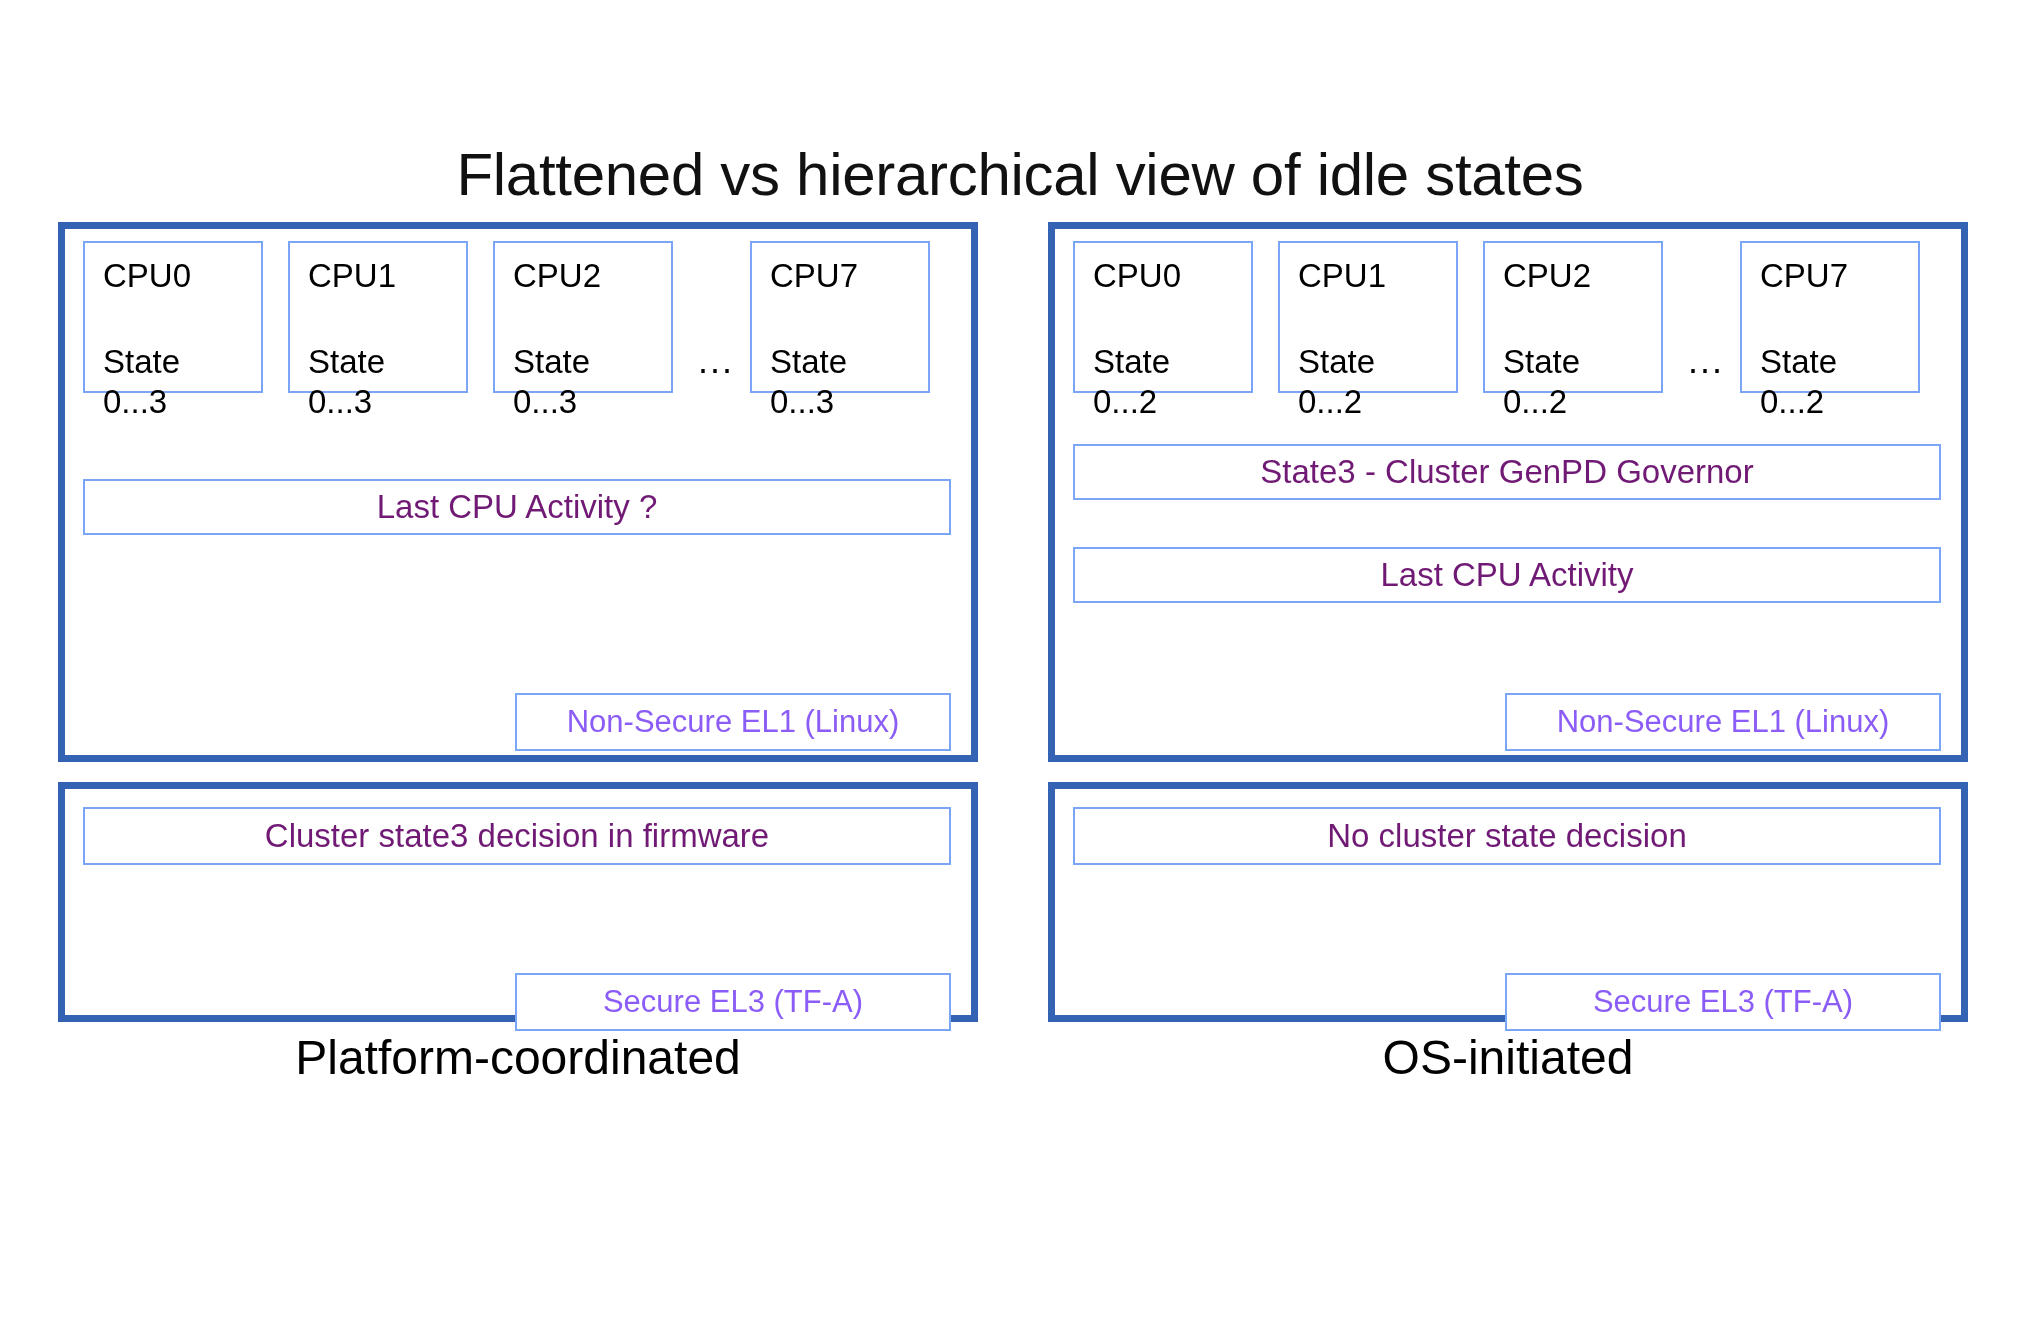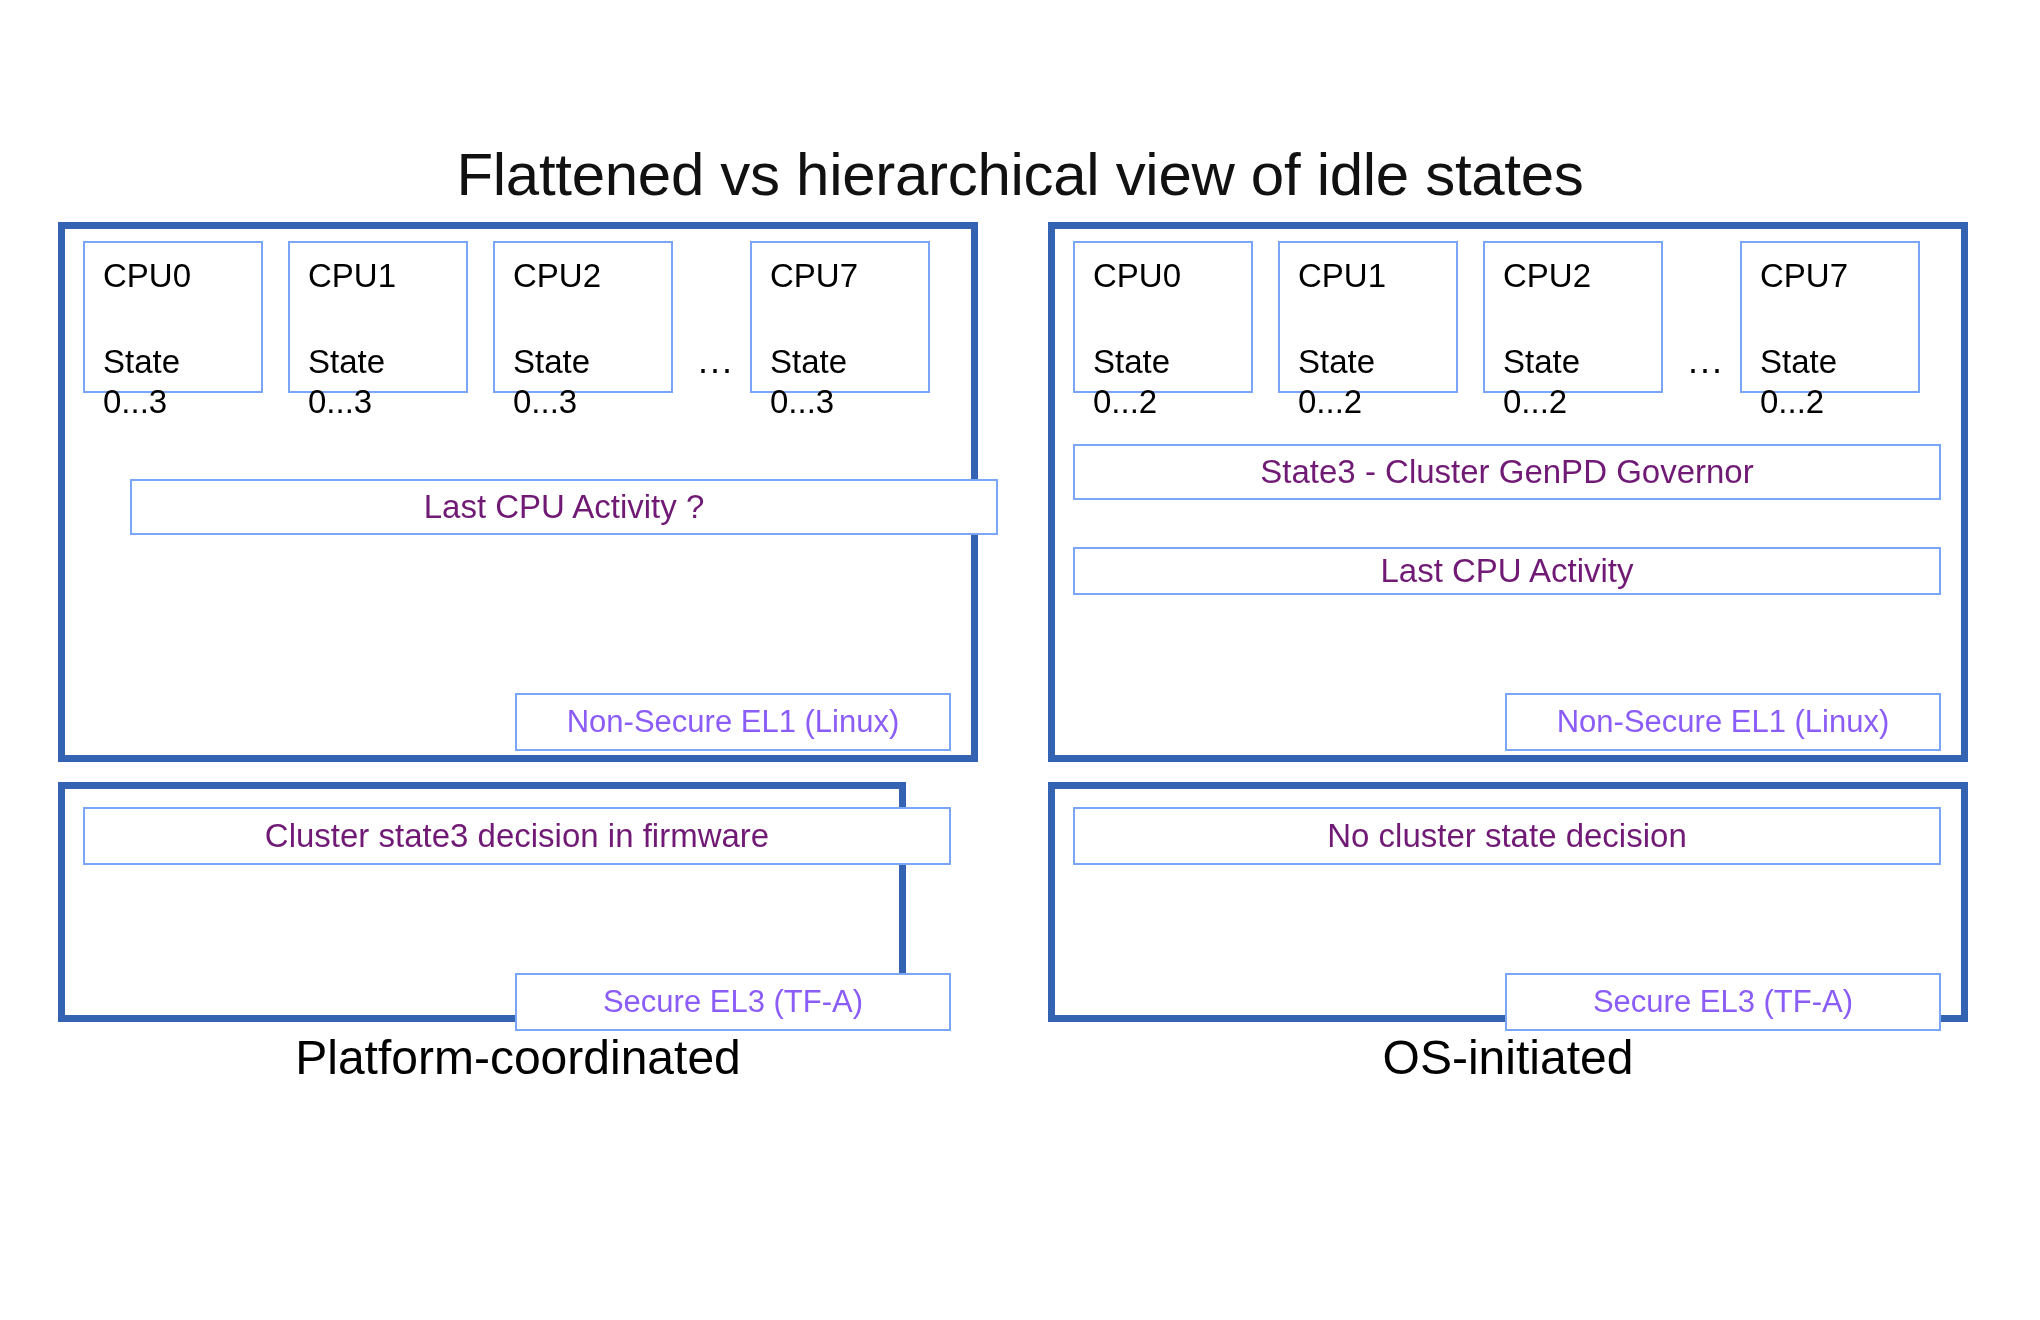--- a/index.html
+++ b/index.html
@@ -174,26 +174,26 @@
 
         <div class="cpu-box" style="margin-right:0;">
           <div class="cpu-name">CPU7</div>
           <div class="cpu-state">
             <span>State</span>
             <span>0...3</span>
           </div>
         </div>
       </div>
 
-      <div class="bar" style="left:18px; top:250px; width:868px; height:56px;margin-left:47px;">Last CPU Activity ?</div>
+      <div class="bar" style="left:18px; top:250px; width:868px; height:56px;">Last CPU Activity ?</div>
 
       <div class="tag-box" style="left:450px; top:420px; width:436px; height:58px;">Non-Secure EL1 (Linux)</div>
     </div>
 
-    <div class="panel fw-panel" style="top:782px; height:240px; width:848px;">
+    <div class="panel fw-panel" style="top:782px; height:240px; width:920px;">
 
       <div class="bar" style="left:18px; top:18px; width:868px; height:58px;">Cluster state3 decision in firmware</div>
 
       <div class="tag-box" style="left:450px; top:140px; width:436px; height:58px;">Secure EL3 (TF-A)</div>
     </div>
 
     <div class="caption" style="left:0; top:1030px; width:920px;">Platform-coordinated</div>
   </div>
 
   <div class="column right col-right">
@@ -232,21 +232,21 @@
           <div class="cpu-name">CPU7</div>
           <div class="cpu-state">
             <span>State</span>
             <span>0...2</span>
           </div>
         </div>
       </div>
 
       <div class="bar" style="left:18px; top:215px; width:868px; height:56px;">State3 - Cluster GenPD Governor</div>
 
-      <div class="bar" style="left:18px; top:318px; width:868px; height:48px;">Last CPU Activity</div>
+      <div class="bar" style="left:18px; top:318px; width:868px; height:56px;">Last CPU Activity</div>
 
       <div class="tag-box" style="left:450px; top:420px; width:436px; height:58px;">Non-Secure EL1 (Linux)</div>
     </div>
 
     <div class="panel fw-panel" style="top:782px; height:240px; width:920px;padding-left:11px;">
 
       <div class="bar" style="left:18px; top:18px; width:868px; height:58px;">No cluster state decision</div>
 
       <div class="tag-box" style="left:450px; top:140px; width:436px; height:58px;">Secure EL3 (TF-A)</div>
     </div>

